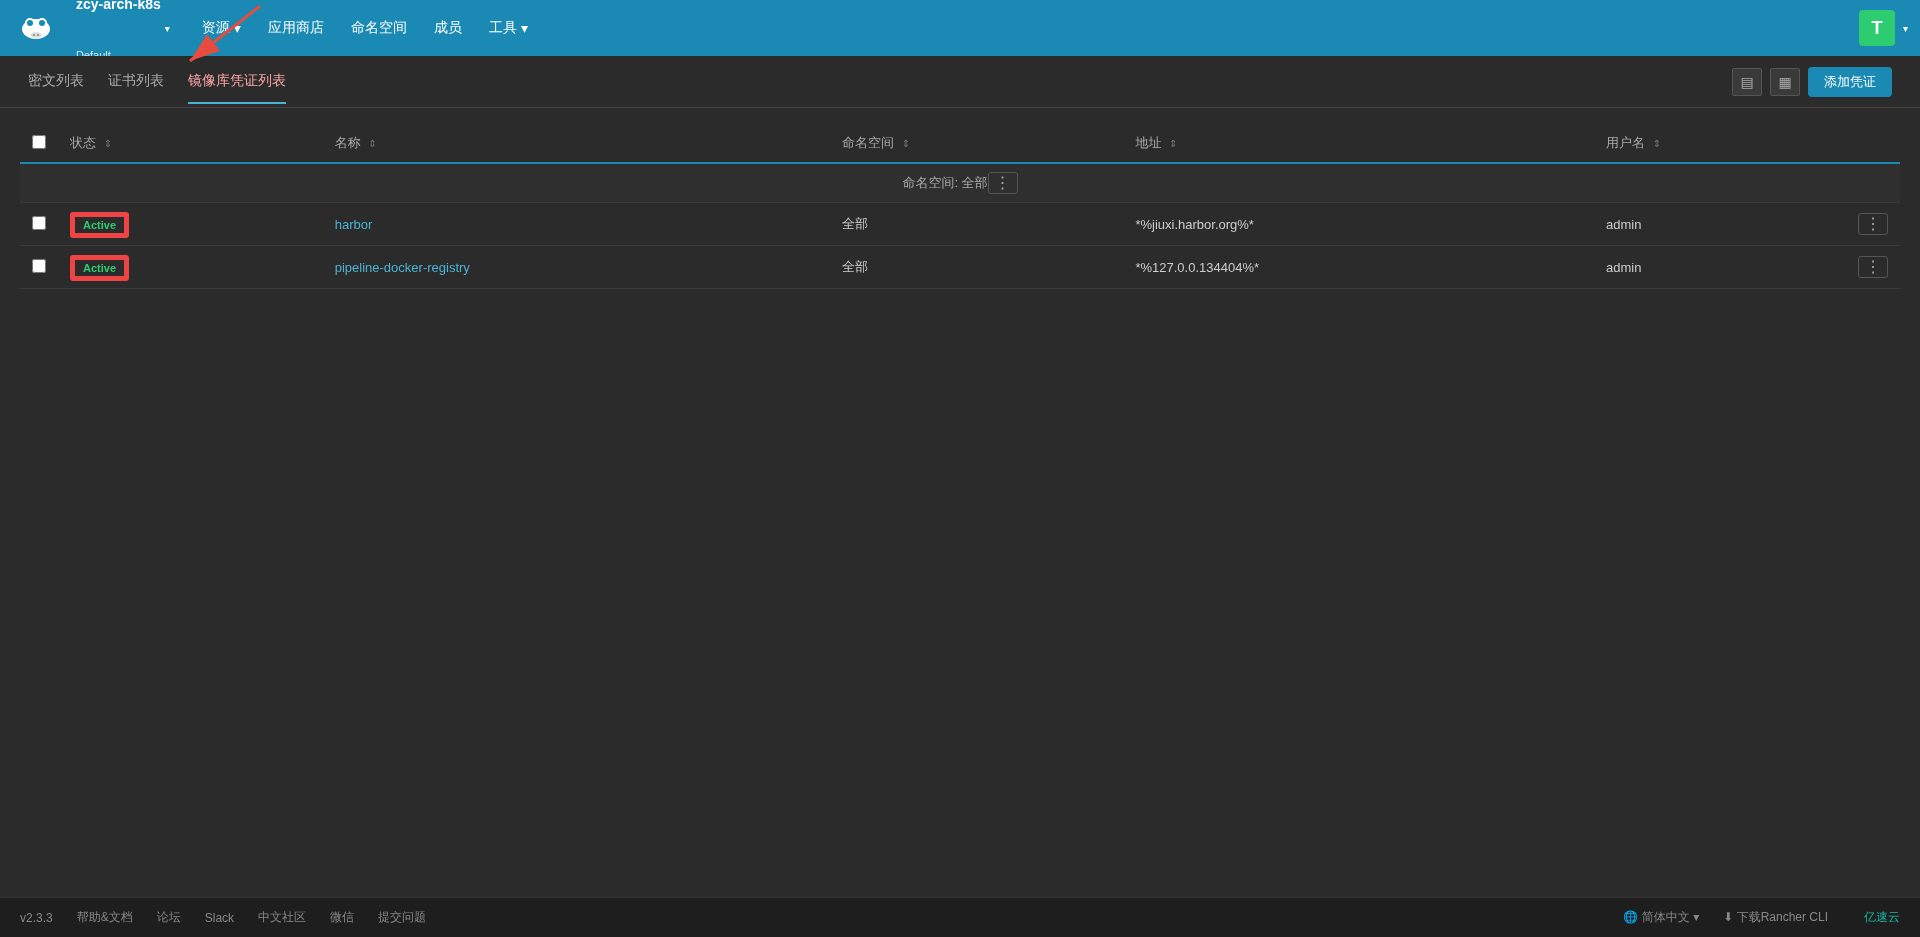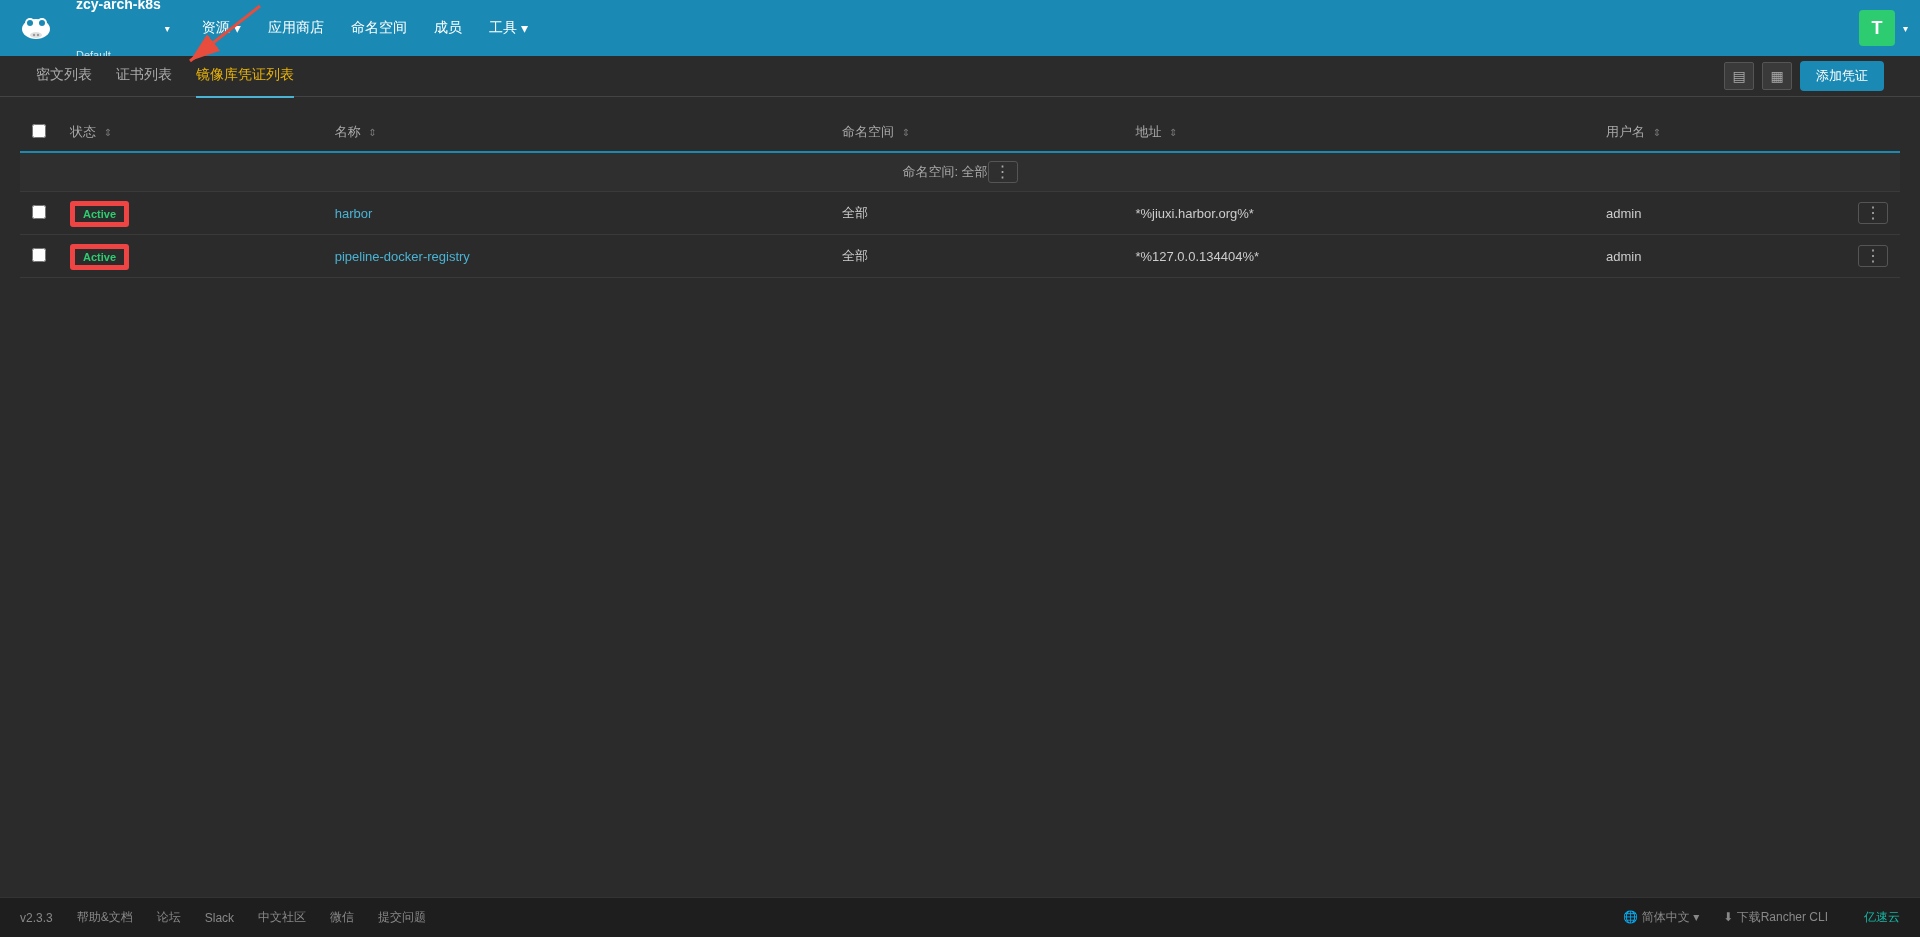--- a/index.html
+++ b/index.html
@@ -82,35 +82,35 @@
       cursor: pointer;
     }
     .nav-chevron { font-size: 10px; color: white; margin-left: 4px; }
 
     
     .sub-tabs {
       background: #2b2b2b;
       border-bottom: 1px solid #444;
       display: flex;
       align-items: center;
-      padding: 0 36px;
+      padding: 0 28px;
       gap: 24px;
-      height: 41px;
+      height: 52px;
       flex-shrink: 0;
       position: relative;
     }
     .sub-tab {
       color: #aaa;
       cursor: pointer;
       padding: 12px 0;
       font-size: 14px;
       border-bottom: 2px solid transparent;
     }
     .sub-tab.active {
-      color: #eab308;
+      color: #fca5a5;
       border-bottom: 2px solid #4ab3d4;
     }
     .sub-tab-spacer { flex: 1; }
     .toolbar-right {
       display: flex;
       align-items: center;
       gap: 8px;
     }
     .view-toggle-btn {
       background: #3a3a3a;

